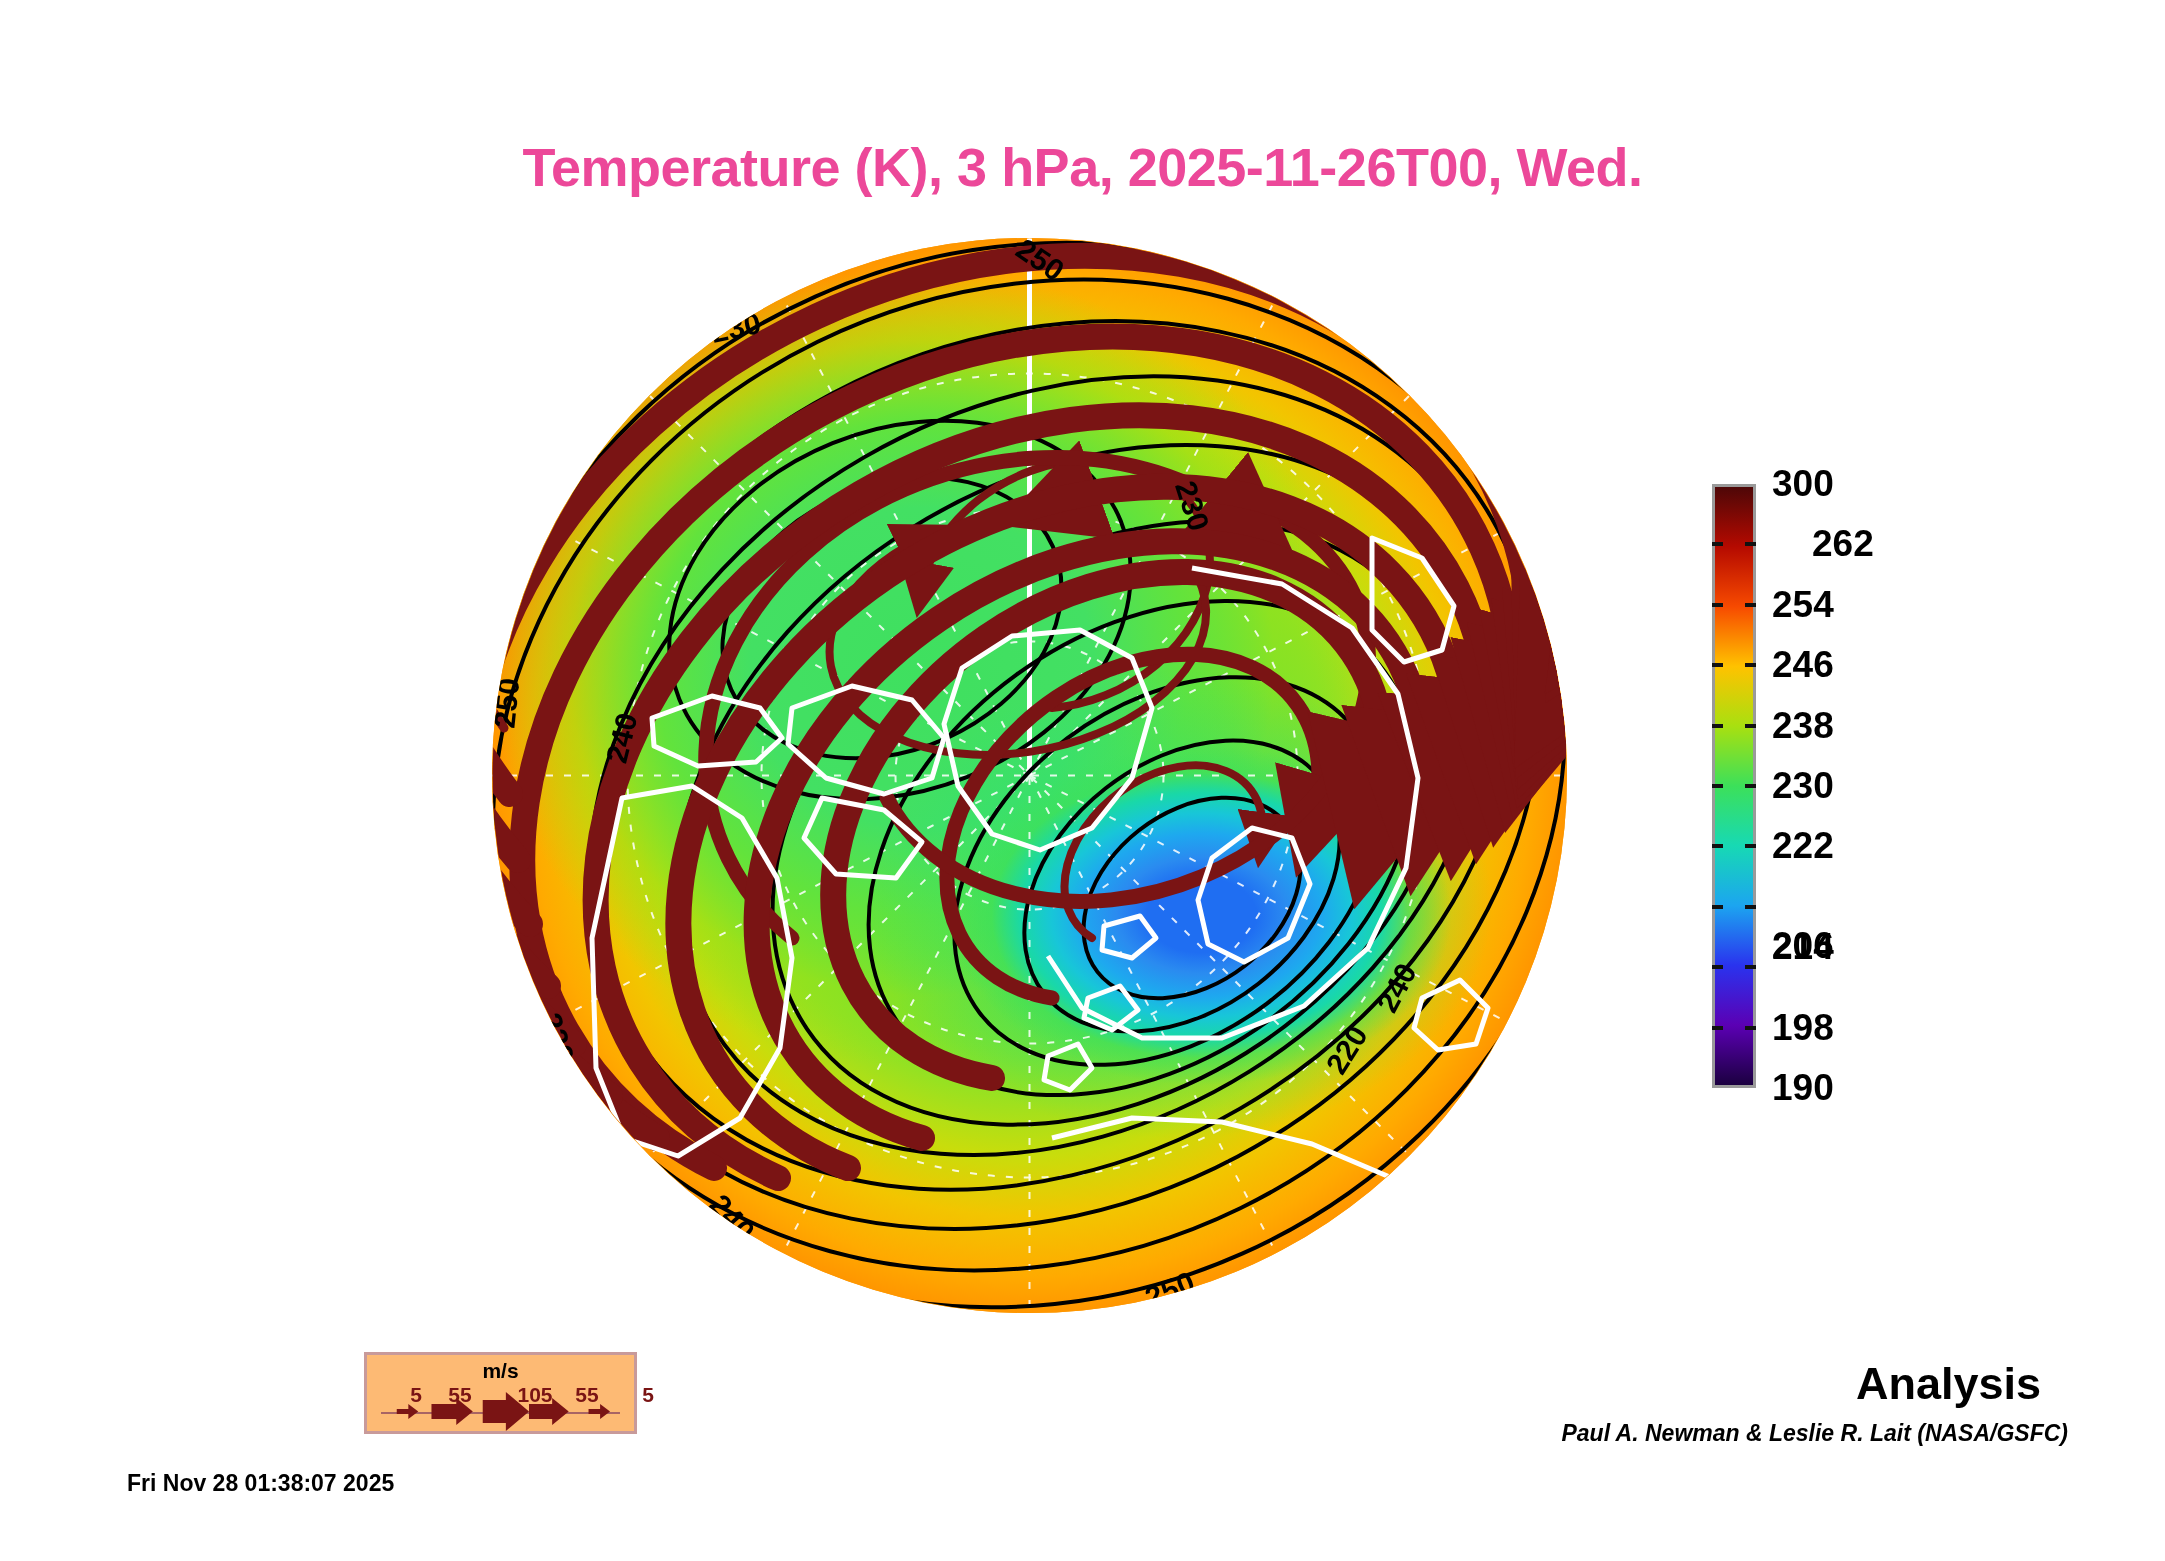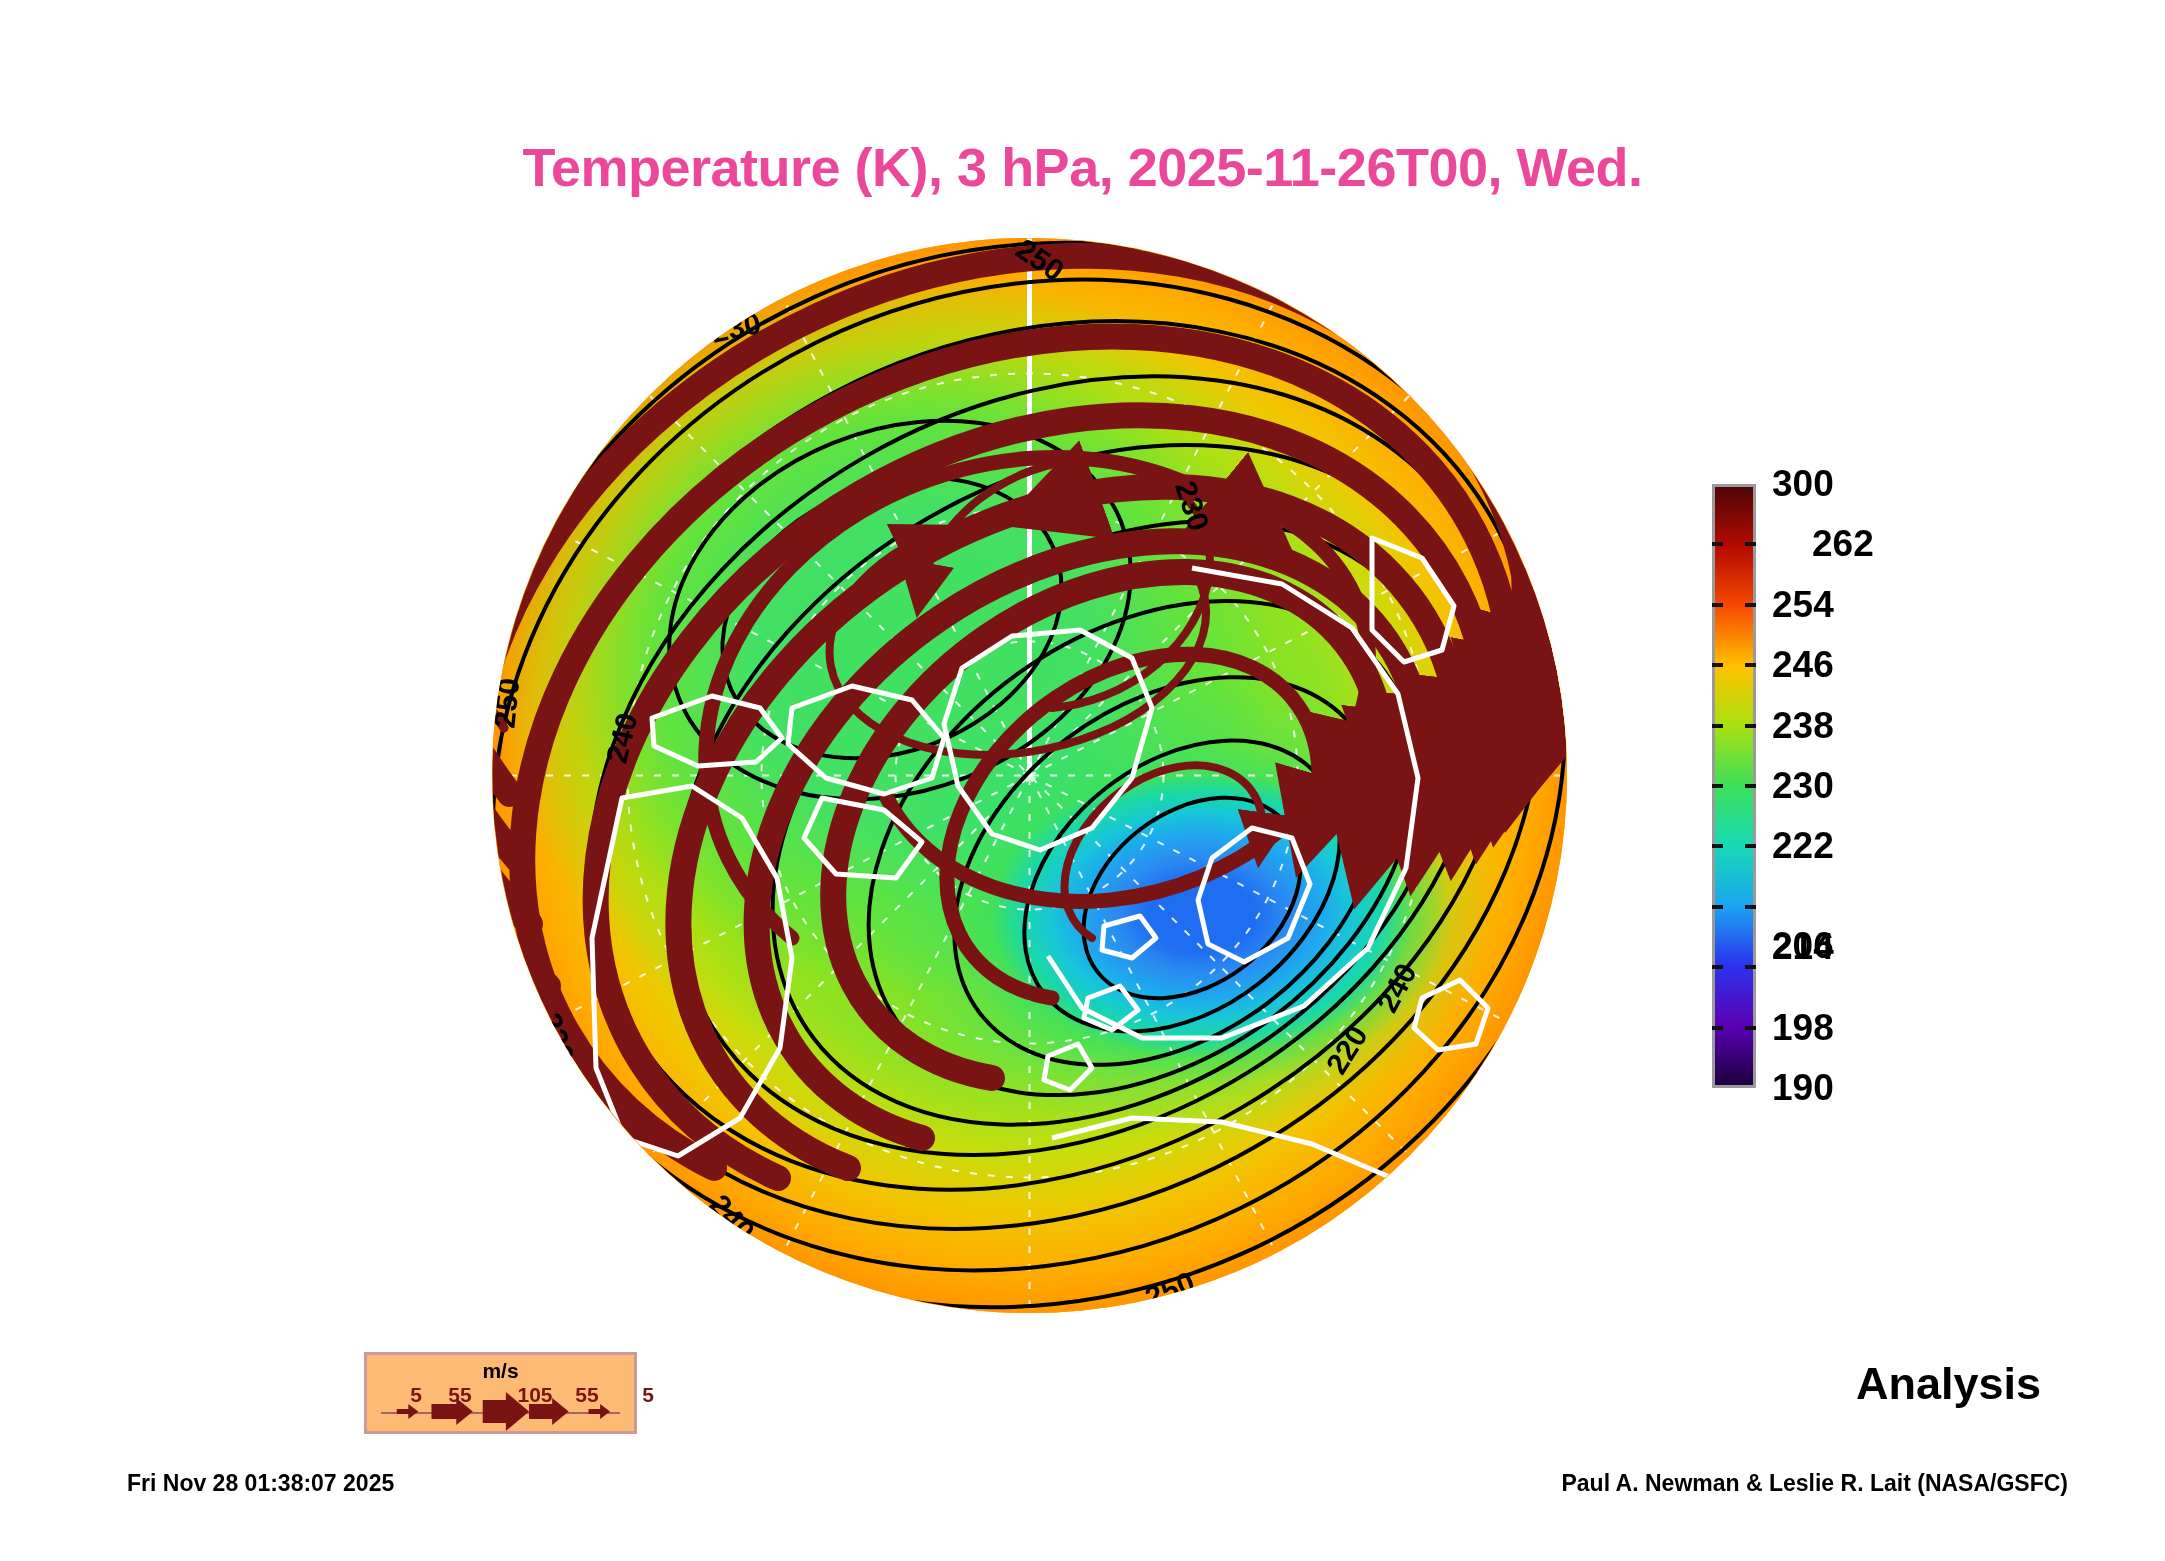--- a/index.html
+++ b/index.html
@@ -36,22 +36,22 @@
           color:#7a1414;transform:translateX(-50%);}
   #wl-axis{position:absolute;left:14px;right:14px;top:57px;height:2px;
            background:#a86464;}
   #wl-arrows{position:absolute;left:0;top:36px;width:100%;height:42px;}
 
   
   #analysis{position:absolute;right:124px;top:1358px;font-size:45px;
             font-weight:bold;color:#000;}
   #stamp{position:absolute;left:127px;top:1470px;font-size:23px;
          font-weight:bold;color:#000;}
-  #credit{position:absolute;right:97px;top:1470px;font-size:23px;
-          font-weight:bold;color:#000;}
+  #credit{position:absolute;right:97px;top:1420px;font-size:23px;
+          font-weight:bold;color:#000;font-style:italic;}
 </style>
 </head>
 <body>
 
 <div id="title">Temperature (K), 3 hPa, 2025-11-26T00, Wed.</div>
 
 <div id="map-wrap">
   <div id="map-disc">
 
     <div style="

